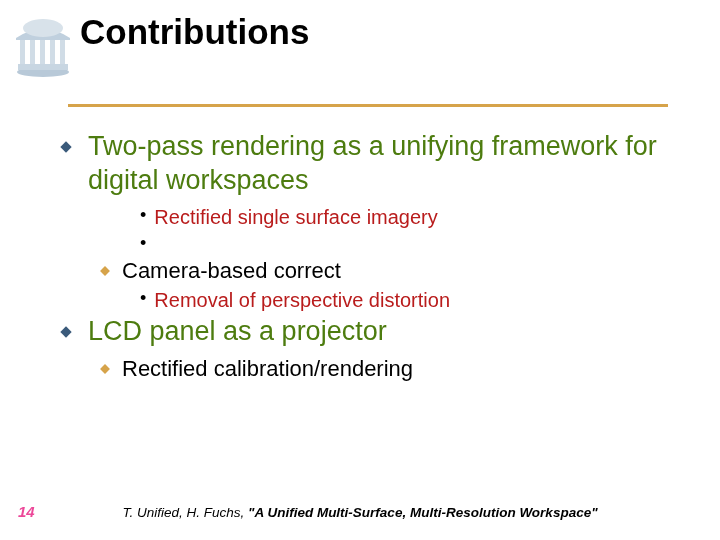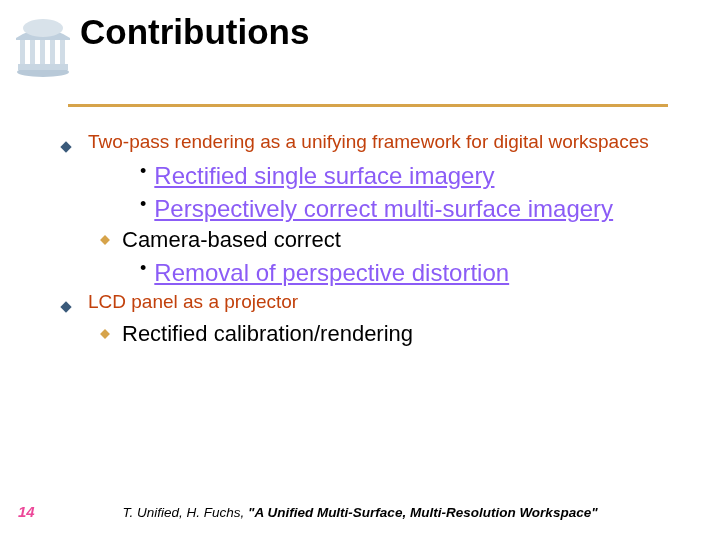--- a/index.html
+++ b/index.html
@@ -6,27 +6,27 @@
   html, body { width: 720px; height: 540px; font-family: Verdana, Geneva, sans-serif; background: #fff; overflow: hidden; }
   .slide { position: relative; width: 602px; height: 540px; }
   .header { position: relative; height: 110px; }
   .title { position: absolute; left: 80px; top: 12px; font-size: 35px; font-weight: bold; color: #000; }
   .logo { position: absolute; left: 8px; top: 18px; width: 70px; height: 60px; }
   .gradient-band { position: absolute; left: 0; top: 58px; width: 720px; height: 44px; background: linear-gradient(to bottom, #7aa8d6 0%, #a9c6e4 40%, #d6e4f2 75%, #ffffff 100%); z-index: -1; }
   .hr-line { position: absolute; left: 68px; top: 104px; width: 600px; height: 3px; background: #d6a34a; }
   .content { position: absolute; left: 60px; top: 130px; width: 620px; }
   .lvl1 { display: flex; align-items: flex-start; margin-bottom: 6px; }
   .lvl1 .b { width: 12px; height: 12px; margin-top: 11px; margin-right: 16px; flex-shrink: 0; }
-  .lvl1 .t { font-size: 19px; color: #c2410c; line-height: 1.25; }
+  .lvl1 .t { font-size: 27px; color: #4d7c0f; line-height: 1.25; }
   .lvl2 { display: flex; align-items: flex-start; margin-left: 40px; margin-bottom: 2px; }
   .lvl2 .b { width: 10px; height: 10px; margin-top: 9px; margin-right: 12px; flex-shrink: 0; }
   .lvl2 .t { font-size: 22px; color: #000; line-height: 1.3; }
   .lvl3 { display: flex; align-items: flex-start; margin-left: 80px; margin-bottom: 2px; }
   .lvl3 .b { font-size: 18px; color: #000; margin-right: 8px; line-height: 1.3; }
-  .lvl3 .t { font-size: 24px; color: #8b5cf6; line-height: 1.3; text-decoration: underline; }
+  .lvl3 .t { font-size: 20px; color: #b91c1c; line-height: 1.3; }
   .footer { position: absolute; bottom: 20px; left: 0; width: 720px; }
   .page-num { position: absolute; left: 18px; bottom: 0; font-size: 15px; font-weight: bold; font-style: italic; color: #ec4899; }
   .citation { position: absolute; left: 0; width: 720px; text-align: center; font-size: 13.5px; font-style: italic; color: #000; bottom: 0; }
   .citation .bold { font-weight: bold; }
 </style>
 </head>
 <body>
 
 <div class="slide">
   <div class="header">
@@ -54,21 +54,20 @@
           <rect x="2" y="2" width="8" height="8" transform="rotate(45 6 6)" fill="#3a5a7a"></rect>
         </svg>
       <div class="t">Two-pass rendering as a unifying framework for digital workspaces</div>
     </div>
     <div class="lvl3">
       <div class="b">•</div>
       <div class="t">Rectified single surface imagery</div>
     </div>
     <div class="lvl3">
       <div class="b">•</div>
-      <div class="t">Perspectively correct multi-surface imagery</div>
     </div>
     <div class="lvl2">
       <svg class="b" viewBox="0 0 10 10">
           <rect x="1.5" y="1.5" width="7" height="7" transform="rotate(45 5 5)" fill="#d6a34a"></rect>
         </svg>
       <div class="t">Camera-based correct</div>
     </div>
     <div class="lvl3">
       <div class="b">•</div>
       <div class="t">Removal of perspective distortion</div>

